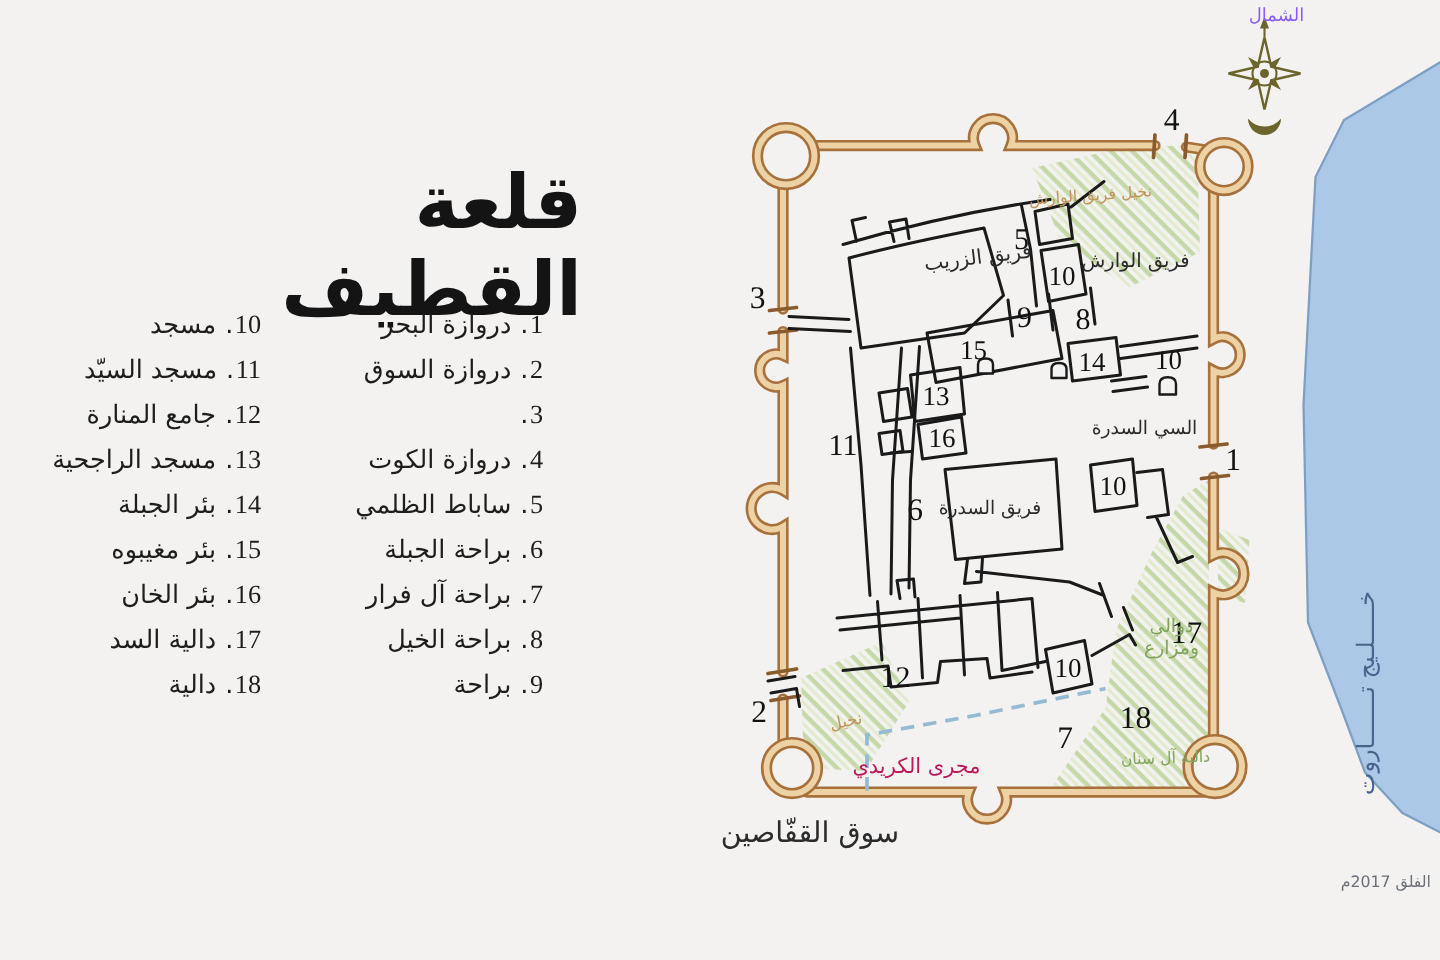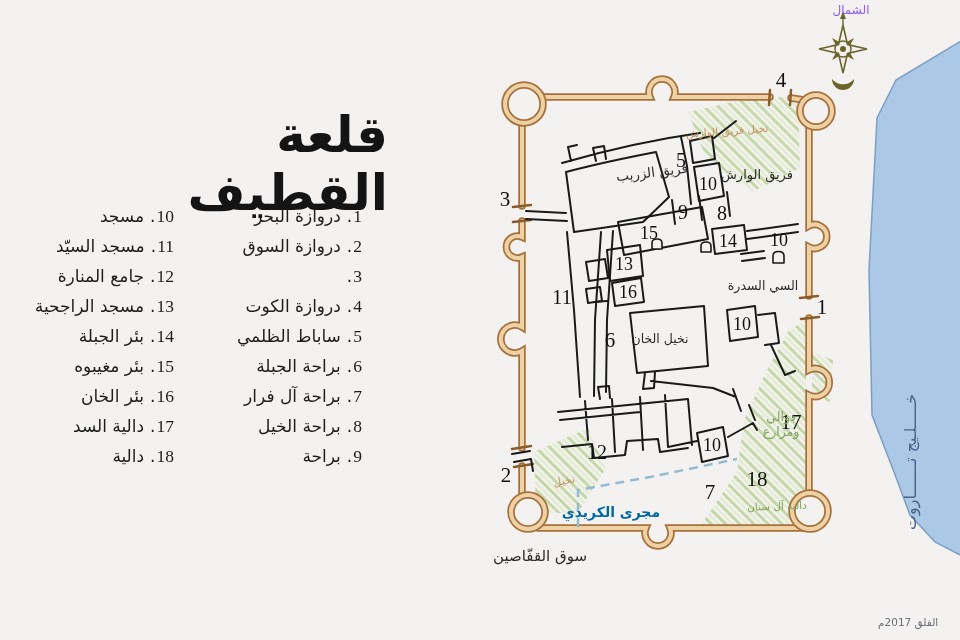--- a/index.html
+++ b/index.html
@@ -35,29 +35,29 @@
     font-family:"Liberation Serif","DejaVu Sans",serif;
     color:#111;line-height:1;
   }
   .map-label{
     position:absolute;direction:rtl;text-align:center;
     white-space:pre-line;line-height:1.2;
   }
   .lbl-black{color:#2b2b2b;}
   .lbl-tan{color:#c2945a;}
   .lbl-green{color:#7fa45a;}
-  .lbl-blue{color:#0369a1;font-weight:bold;}
+  .lbl-blue{color:#be185d;font-weight:normal;}
 
   .north-label{
     position:absolute;left:820px;top:3px;width:62px;
     text-align:center;direction:rtl;font-size:12px;color:#8b5cf6;
   }
   .credit{
-    position:absolute;left:878px;top:616px;width:76px;
-    direction:rtl;text-align:left;font-size:10.5px;color:#6b6f7a;
+    position:absolute;left:878px;top:582px;width:76px;
+    direction:rtl;text-align:right;font-size:10.5px;color:#6b6f7a;
   }
 </style>
 </head>
 <body>
 
 <div class="stage">
 
   <svg class="map-gfx" width="960" height="640" viewBox="0 0 960 640">
     <defs>
       <pattern id="hatch" width="10" height="10" patternUnits="userSpaceOnUse" patternTransform="rotate(-45)">
@@ -268,26 +268,26 @@
       <span class="map-num" style="left: 742px; top: 324px; font-size: 18px;">10</span>
       <span class="map-num" style="left: 712px; top: 445px; font-size: 18px;">10</span>
       <span class="map-num" style="left: 597px; top: 452px; font-size: 20px;">12</span>
       <span class="map-num" style="left: 710px; top: 492px; font-size: 21px;">7</span>
       <span class="map-num" style="left: 791px; top: 422px; font-size: 21px;">17</span>
       <span class="map-num" style="left: 757px; top: 479px; font-size: 21px;">18</span>
       <div class="map-label lbl-black" style="left: 652px; top: 172px; font-size: 13.5px; transform: translate(-50%, -50%) rotate(-7deg);">فريق الزريب</div>
       <div class="map-label lbl-black" style="left: 757px; top: 175px; font-size: 13px; transform: translate(-50%, -50%) rotate(0deg);">فريق الوارش</div>
       <div class="map-label lbl-tan" style="left: 727px; top: 131px; font-size: 10.5px; transform: translate(-50%, -50%) rotate(-4deg);">نخيل فريق الوارش</div>
       <div class="map-label lbl-black" style="left: 763px; top: 285px; font-size: 12.5px; transform: translate(-50%, -50%) rotate(0deg);">السي السدرة</div>
-      <div class="map-label lbl-black" style="left: 660px; top: 338px; font-size: 12.5px; transform: translate(-50%, -50%) rotate(0deg);">نخيل الخان</div>
+      <div class="map-label lbl-black" style="left: 660px; top: 338px; font-size: 12.5px; transform: translate(-50%, -50%) rotate(0deg);">فريق السدرة</div>
       <div class="map-label lbl-tan" style="left: 564px; top: 481px; font-size: 11px; transform: translate(-50%, -50%) rotate(-12deg);">نخيل</div>
       <div class="map-label lbl-blue" style="left: 611px; top: 512px; font-size: 14px; transform: translate(-50%, -50%) rotate(0deg);">مجرى الكريدي</div>
       <div class="map-label lbl-green" style="left: 781px; top: 424px; font-size: 12.5px; transform: translate(-50%, -50%) rotate(0deg);">دوالي
 ومزارع</div>
       <div class="map-label lbl-green" style="left: 777px; top: 506px; font-size: 10.5px; transform: translate(-50%, -50%) rotate(-2deg);">دالية آل سنان</div>
-      <div class="map-label lbl-black" style="left: 540px; top: 556px; font-size: 15px; transform: translate(-50%, -50%) rotate(0deg);">سوق القفّاصين</div>
+      <div class="map-label lbl-black" style="left: 540px; top: 556px; font-size: 19px; transform: translate(-50%, -50%) rotate(0deg);">سوق القفّاصين</div>
     </div>
 
   <div class="north-label">الشمال</div>
 
   <div class="credit">الفلق 2017م</div>
 
 </div>
 
 </body></html>

